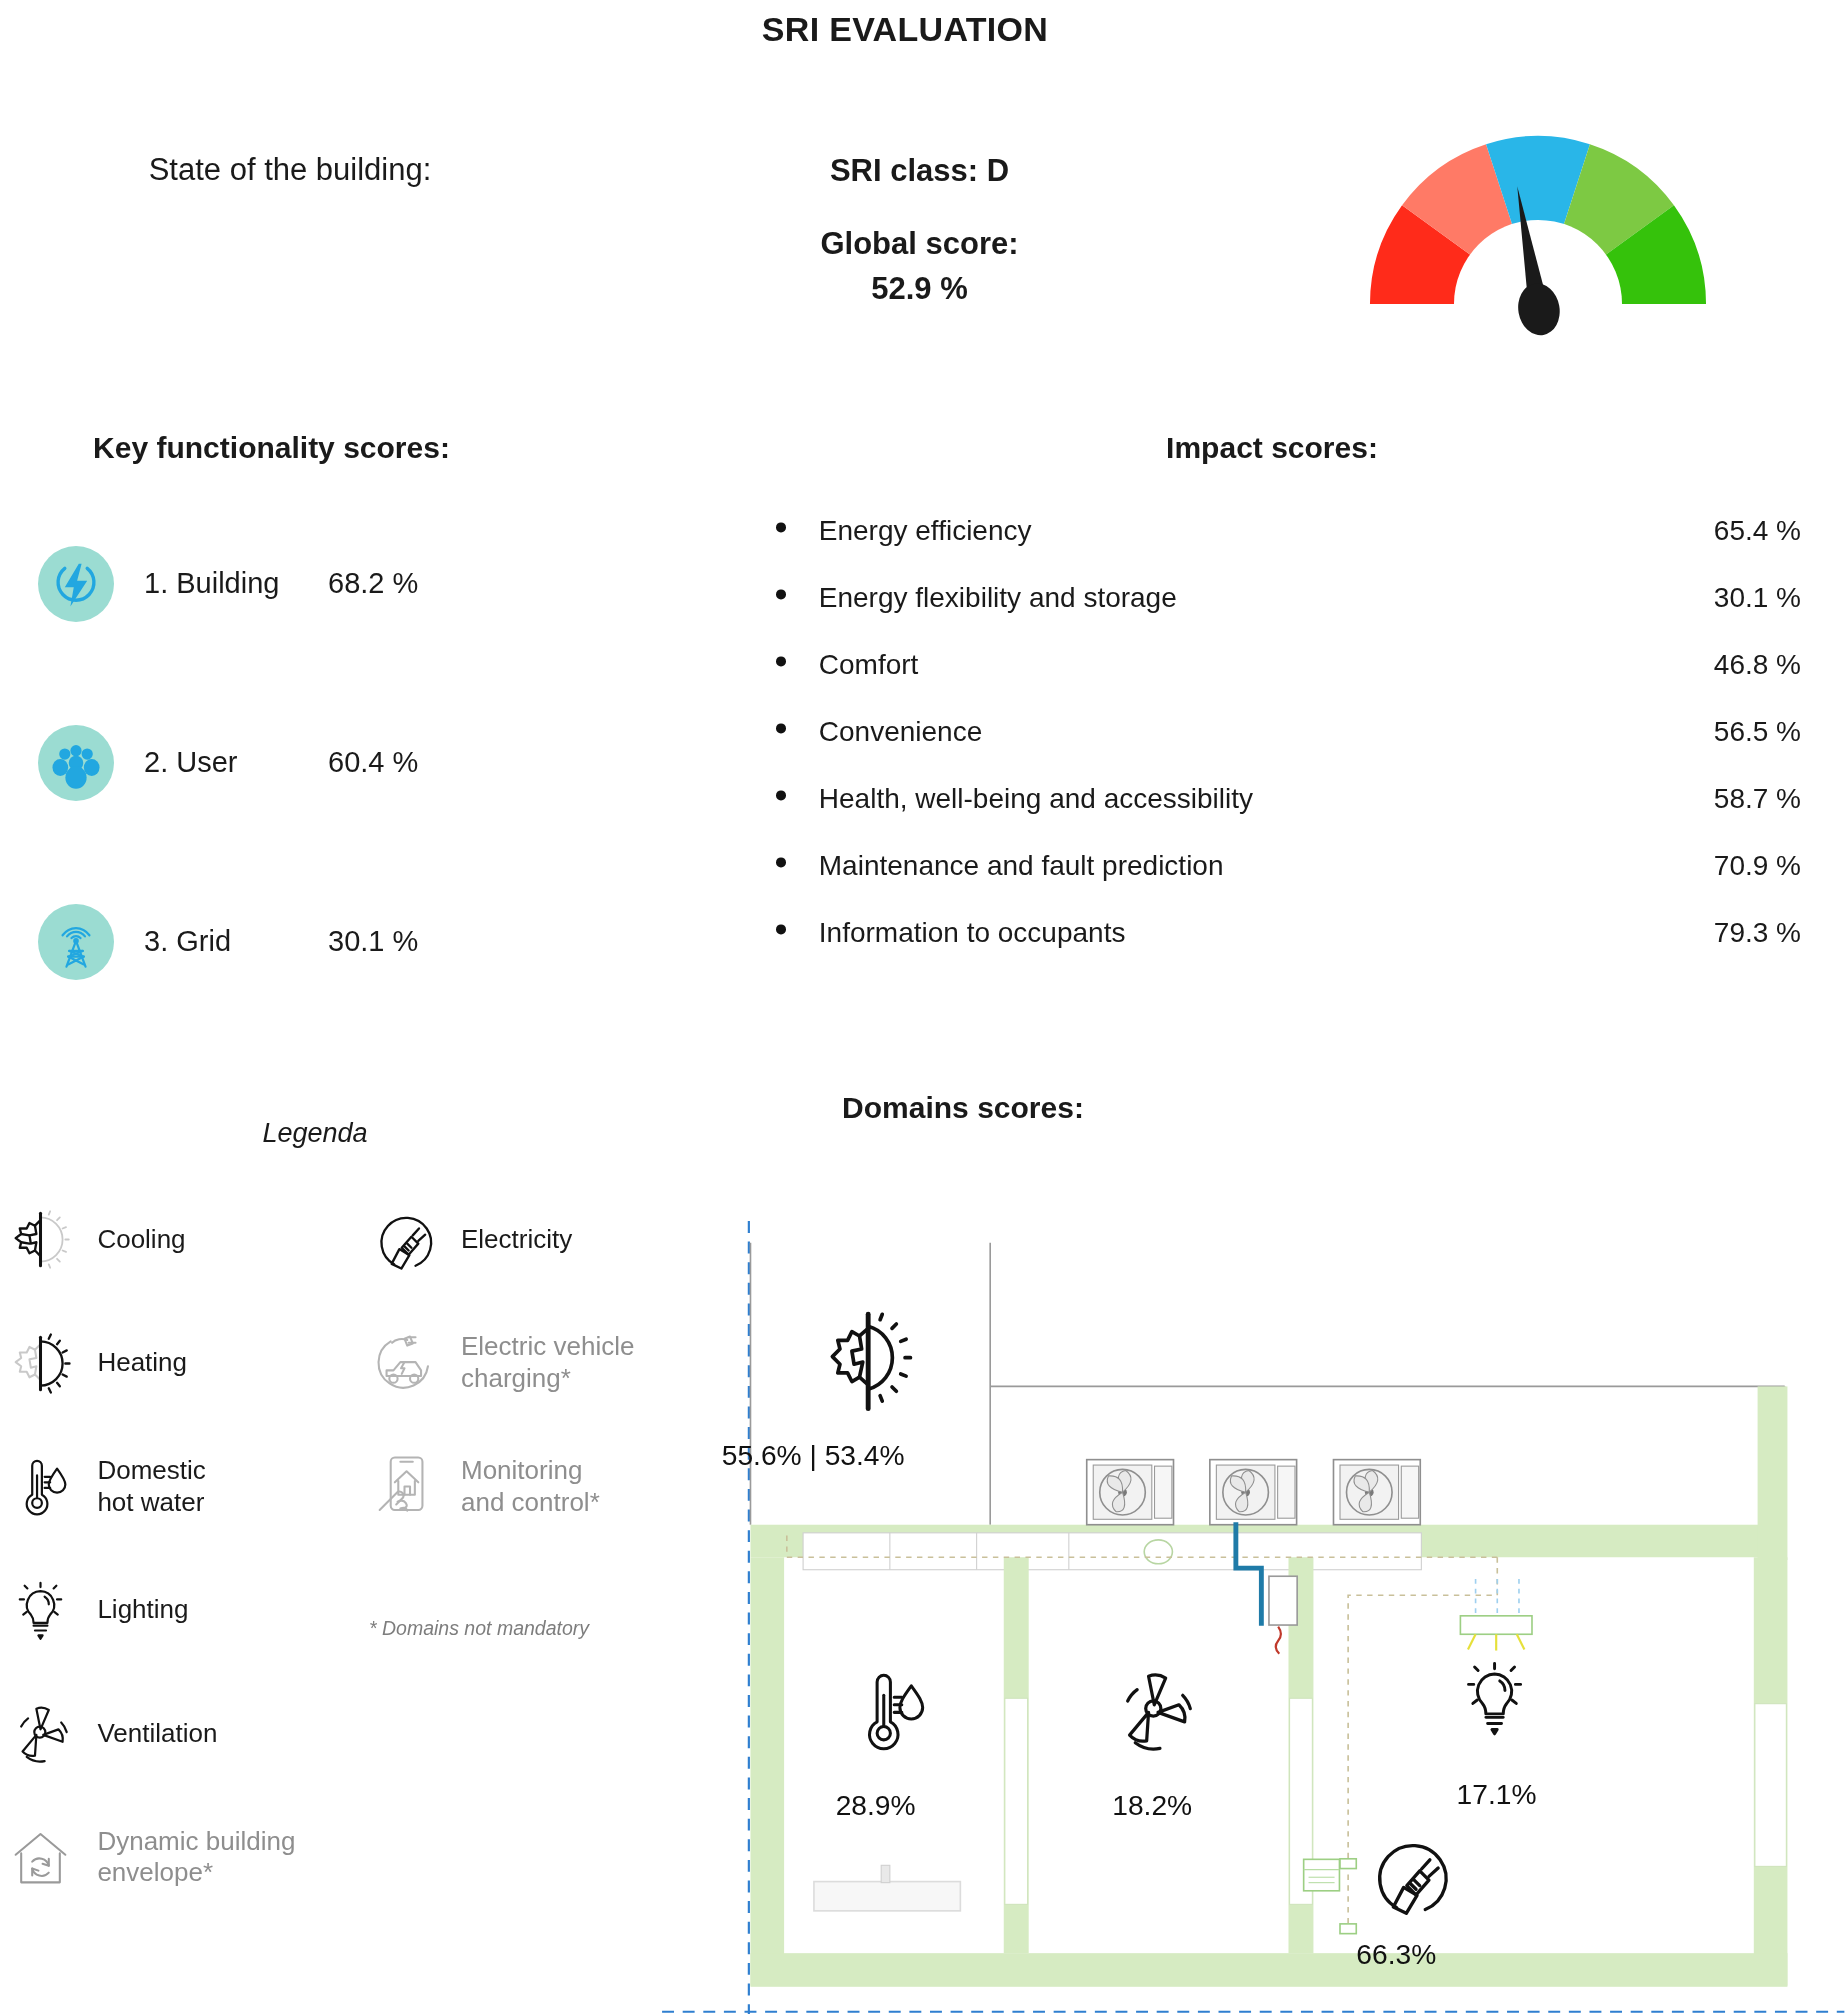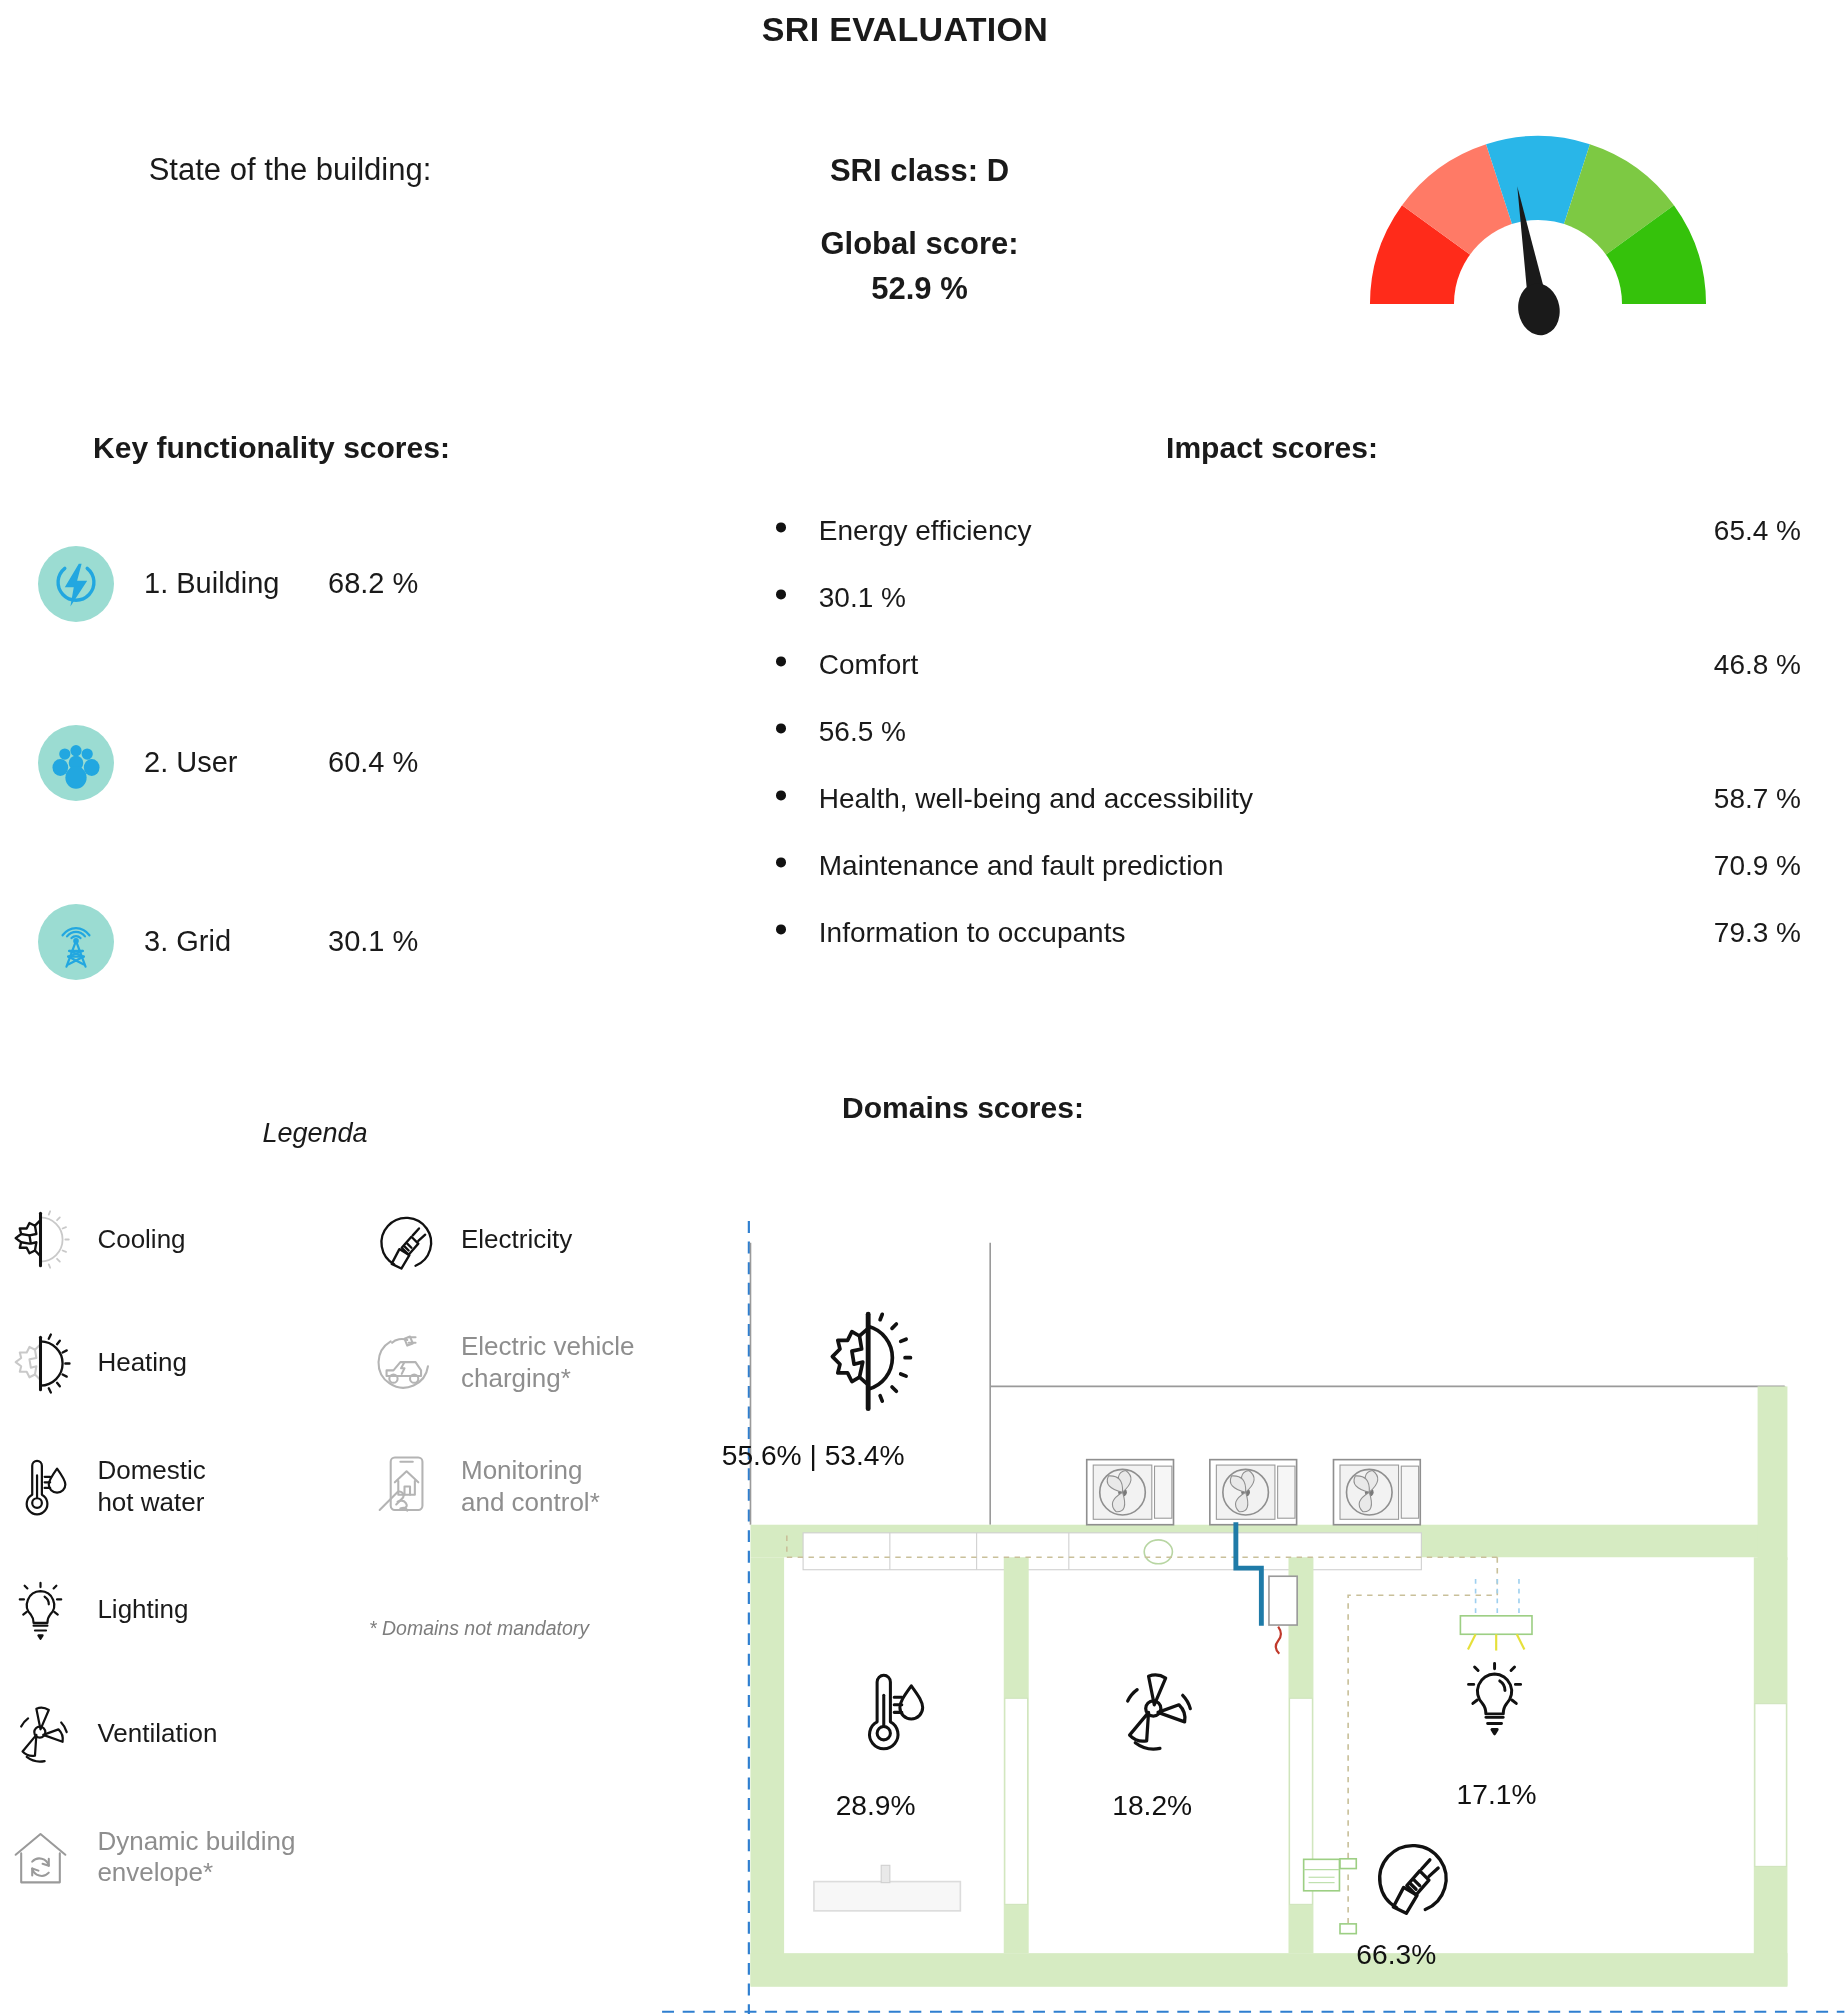--- a/index.html
+++ b/index.html
@@ -168,29 +168,31 @@
 
 <div class="abs section-title" id="impact-title">Impact scores:</div>
 <div class="abs" id="impact-list">
   <div class="impact-row">
     <span class="impact-bullet"></span>
     <span class="impact-name">Energy efficiency</span>
     <span class="impact-value">65.4 %</span>
   </div>
   <div class="impact-row">
     <span class="impact-bullet"></span>
+    <span class="impact-name">Energy flexibility and storage</span>
     <span class="impact-value">30.1 %</span>
   </div>
   <div class="impact-row">
     <span class="impact-bullet"></span>
     <span class="impact-name">Comfort</span>
     <span class="impact-value">46.8 %</span>
   </div>
   <div class="impact-row">
     <span class="impact-bullet"></span>
+    <span class="impact-name">Convenience</span>
     <span class="impact-value">56.5 %</span>
   </div>
   <div class="impact-row">
     <span class="impact-bullet"></span>
     <span class="impact-name">Health, well-being and accessibility</span>
     <span class="impact-value">58.7 %</span>
   </div>
   <div class="impact-row">
     <span class="impact-bullet"></span>
     <span class="impact-name">Maintenance and fault prediction</span>

